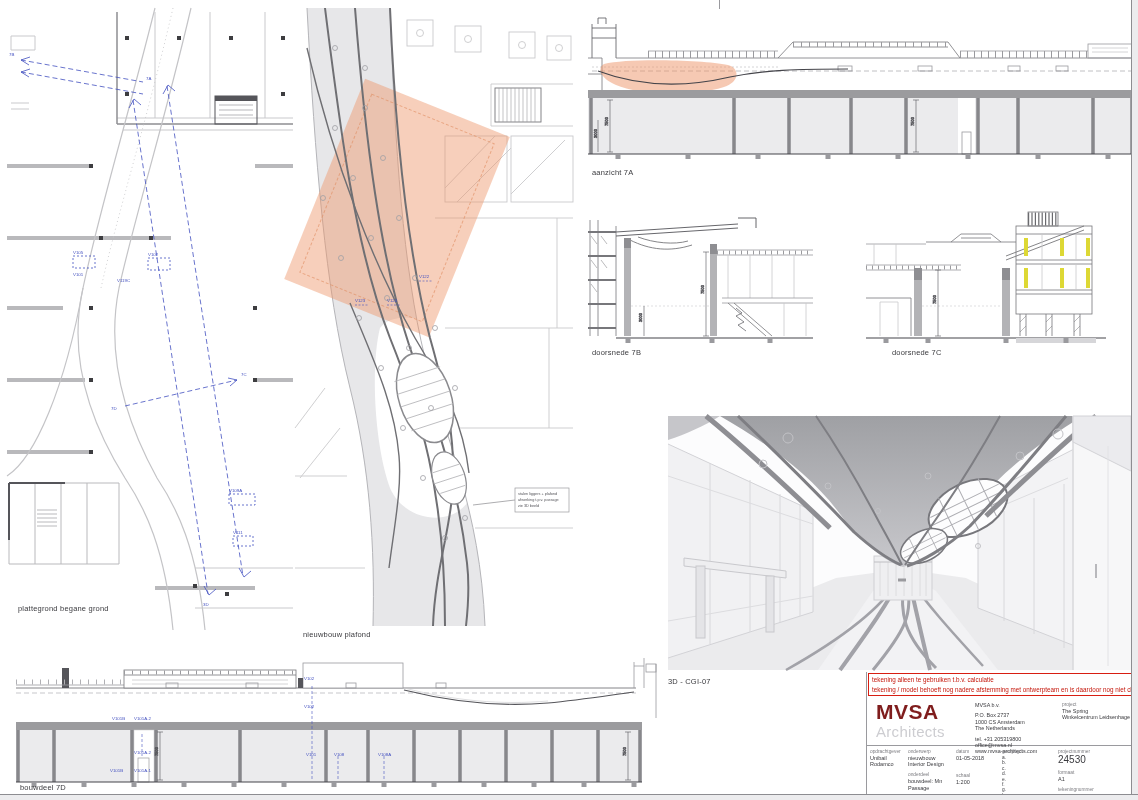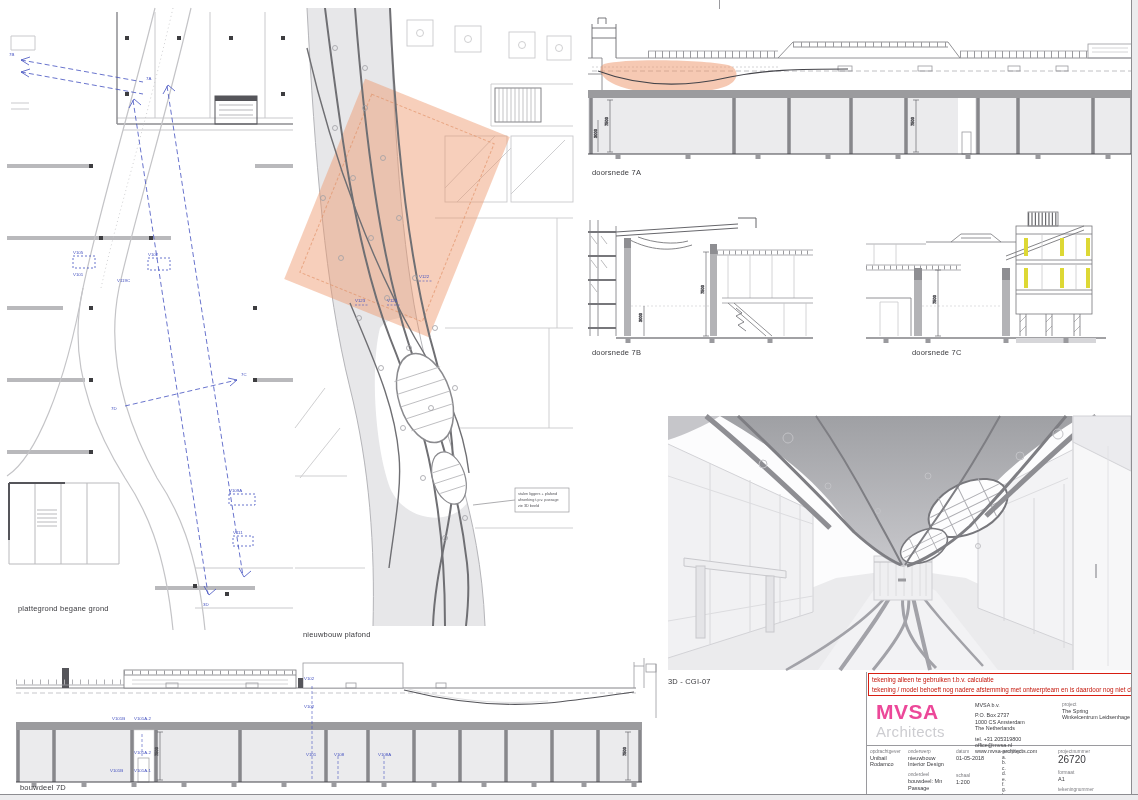--- a/index.html
+++ b/index.html
@@ -14,21 +14,21 @@
   
   .edge-right{position:absolute;left:1131px;top:0;width:7px;height:800px;background:#ececee;border-left:1px solid #8d8d91}
   .edge-bottom{position:absolute;left:0;top:794px;width:1138px;height:6px;background:#ececee;border-top:1px solid #8d8d91}
   .fold-mark{position:absolute;left:719px;top:0;width:1px;height:9px;background:#9a9a9e}
   
   .tb-divider-v{position:absolute;left:866px;top:672px;width:1px;height:122px;background:#9a9a9e}
   .tb-divider-h{position:absolute;left:866px;top:745px;width:266px;height:1px;background:#9a9a9e}
   .warning{position:absolute;left:868px;top:673px;width:266px;height:23px;border:1.5px solid #d81e12;
     padding:1px 3px;font-size:6.3px;line-height:9.5px;color:#c41408;white-space:nowrap;overflow:hidden;background:#fff}
   .logo{position:absolute;left:876px;top:701px;line-height:1}
-  .logo .l1{font-size:21px;font-weight:bold;color:#ec4899;letter-spacing:.5px}
+  .logo .l1{font-size:21px;font-weight:bold;color:#7f1d1d;letter-spacing:.5px}
   .logo .l2{font-size:15px;color:#cdcdd1;margin-top:2px;letter-spacing:.3px}
   .company{position:absolute;left:975px;top:702px;font-size:5.4px;line-height:6.4px;color:#3a3a3e}
   .company .gap{height:4px}
   .project{position:absolute;left:1062px;top:702px;font-size:5.4px;line-height:6.4px;color:#3a3a3e}
   .tb-label{font-size:4.8px;color:#7c7c80;line-height:6px}
   .tb-value{font-size:5.5px;color:#3a3a3e;line-height:6.2px}
   .fieldcol{position:absolute;top:749px}
   .fgap{height:5px}
   .big-num{font-size:10px;color:#3a3a3e;line-height:10px}
   .mid-num{font-size:8.5px;color:#3a3a3e;line-height:9px}
@@ -200,21 +200,21 @@
   <path stroke="#87878b" stroke-width="3.5" fill="none" d="M3,84 V140 M146,84 V140 M201,84 V140 M263,84 V140 M318,84 V140 M390,84 V140 M430,84 V140 M505,84 V140 M544,84 V140"></path>
   <path d="M0,140 H546" stroke="#44444a" stroke-width="1.2"></path>
   <path stroke="#9a9a9e" stroke-width="5" d="M30,140 v5 M100,140 v5 M170,140 v5 M240,140 v5 M310,140 v5 M380,140 v5 M450,140 v5 M520,140 v5"></path>
   <g stroke="#55555a" stroke-width=".6" fill="none">
     <path d="M22,86 V138 M19,86 h6 M19,138 h6 M328,86 V138 M325,86 h6 M325,138 h6 M10,106 V138"></path>
     <text class="t-dim" transform="rotate(-90 20 112)" x="20" y="112">7500</text>
     <text class="t-dim" transform="rotate(-90 326 112)" x="326" y="112">7500</text>
     <text class="t-dim" transform="rotate(-90 9 124)" x="9" y="124">3000</text>
   </g>
 </svg>
-<div class="view-label" style="left:592px;top:168px">doorsnede 7A</div>
+<div class="view-label" style="left:592px;top:168px">aanzicht 7A</div>
 
 <svg class="drawing" style="left:588px;top:210px" width="225" height="142" viewBox="0 0 225 142">
   <g stroke="#77777b" fill="none" stroke-width=".8">
     <path d="M2,10 V126 M10,10 V126 M28,16 V126"></path>
     <path stroke-width="2" d="M0,22 H28 M0,46 H28 M0,70 H28 M0,94 H28 M0,118 H28"></path>
     <path d="M3,26 l6,8 M3,50 l6,8 M3,74 l6,8 M13,26 l6,8 M13,50 l6,8" stroke-width=".5"></path>
   </g>
   <path d="M28,22 L150,14 M28,26 L150,18 M150,8 h18 v10" stroke="#55555a" stroke-width=".9" fill="none"></path>
   <path d="M42,30 C62,40 82,42 104,35 M50,27 C66,33 86,35 100,31" stroke="#77777b" stroke-width=".9" fill="none"></path>
   <g>
@@ -271,21 +271,21 @@
   </g>
   <path d="M56,96 H136" stroke-dasharray="2 2" stroke="#c9c9cc" stroke-width=".6" fill="none"></path>
   <path d="M0,128 H240" stroke="#44444a" stroke-width="1.2"></path>
   <rect x="150" y="128" width="80" height="5" fill="#d6d6d9"></rect>
   <path stroke="#9a9a9e" stroke-width="5" d="M20,128 v5 M62,128 v5 M140,128 v5 M200,128 v5"></path>
   <g stroke="#55555a" stroke-width=".6" fill="none">
     <path d="M72,60 V126 M69,60 h6 M69,126 h6"></path>
     <text class="t-dim" transform="rotate(-90 70 94)" x="70" y="94">7500</text>
   </g>
 </svg>
-<div class="view-label" style="left:912px;top:348px">doorsnede 7C</div>
+<div class="view-label" style="left:892px;top:348px">doorsnede 7C</div>
 
 <svg class="drawing" style="left:668px;top:416px" width="463" height="254" viewBox="0 0 463 254">
   <defs>
     <linearGradient id="ceilGrad" x1="0" y1="0" x2="0" y2="1">
       <stop offset="0" stop-color="#9fa0a4"></stop>
         <stop offset="1" stop-color="#c8c8cc"></stop>
     </linearGradient>
   </defs>
   <rect width="463" height="254" fill="#fcfcfd"></rect>
   <path d="M0,254 H463 V215 C390,198 330,178 298,162 L235,153 L168,162 C130,178 65,202 0,218 Z" fill="#ebebed"></path>
@@ -477,21 +477,21 @@
   <div class="gew-item">c.</div>
   <div class="gew-item">d.</div>
   <div class="gew-item">e.</div>
   <div class="gew-item">f.</div>
   <div class="gew-item">g.</div>
   <div class="gew-item">h.</div>
 </div>
 
 <div class="fieldcol" style="left:1058px;width:74px">
   <div class="tb-label">projectnummer</div>
-  <div class="big-num">26720</div>
+  <div class="big-num">24530</div>
   <div class="fgap"></div>
   <div class="tb-label">formaat</div>
   <div class="tb-value">A1</div>
   <div class="fgap"></div>
   <div class="tb-label">tekeningnummer</div>
   <div class="mid-num">AD-I_CGI_07</div>
 </div>
 
 <div class="edge-right"></div>
 <div class="edge-bottom"></div>

